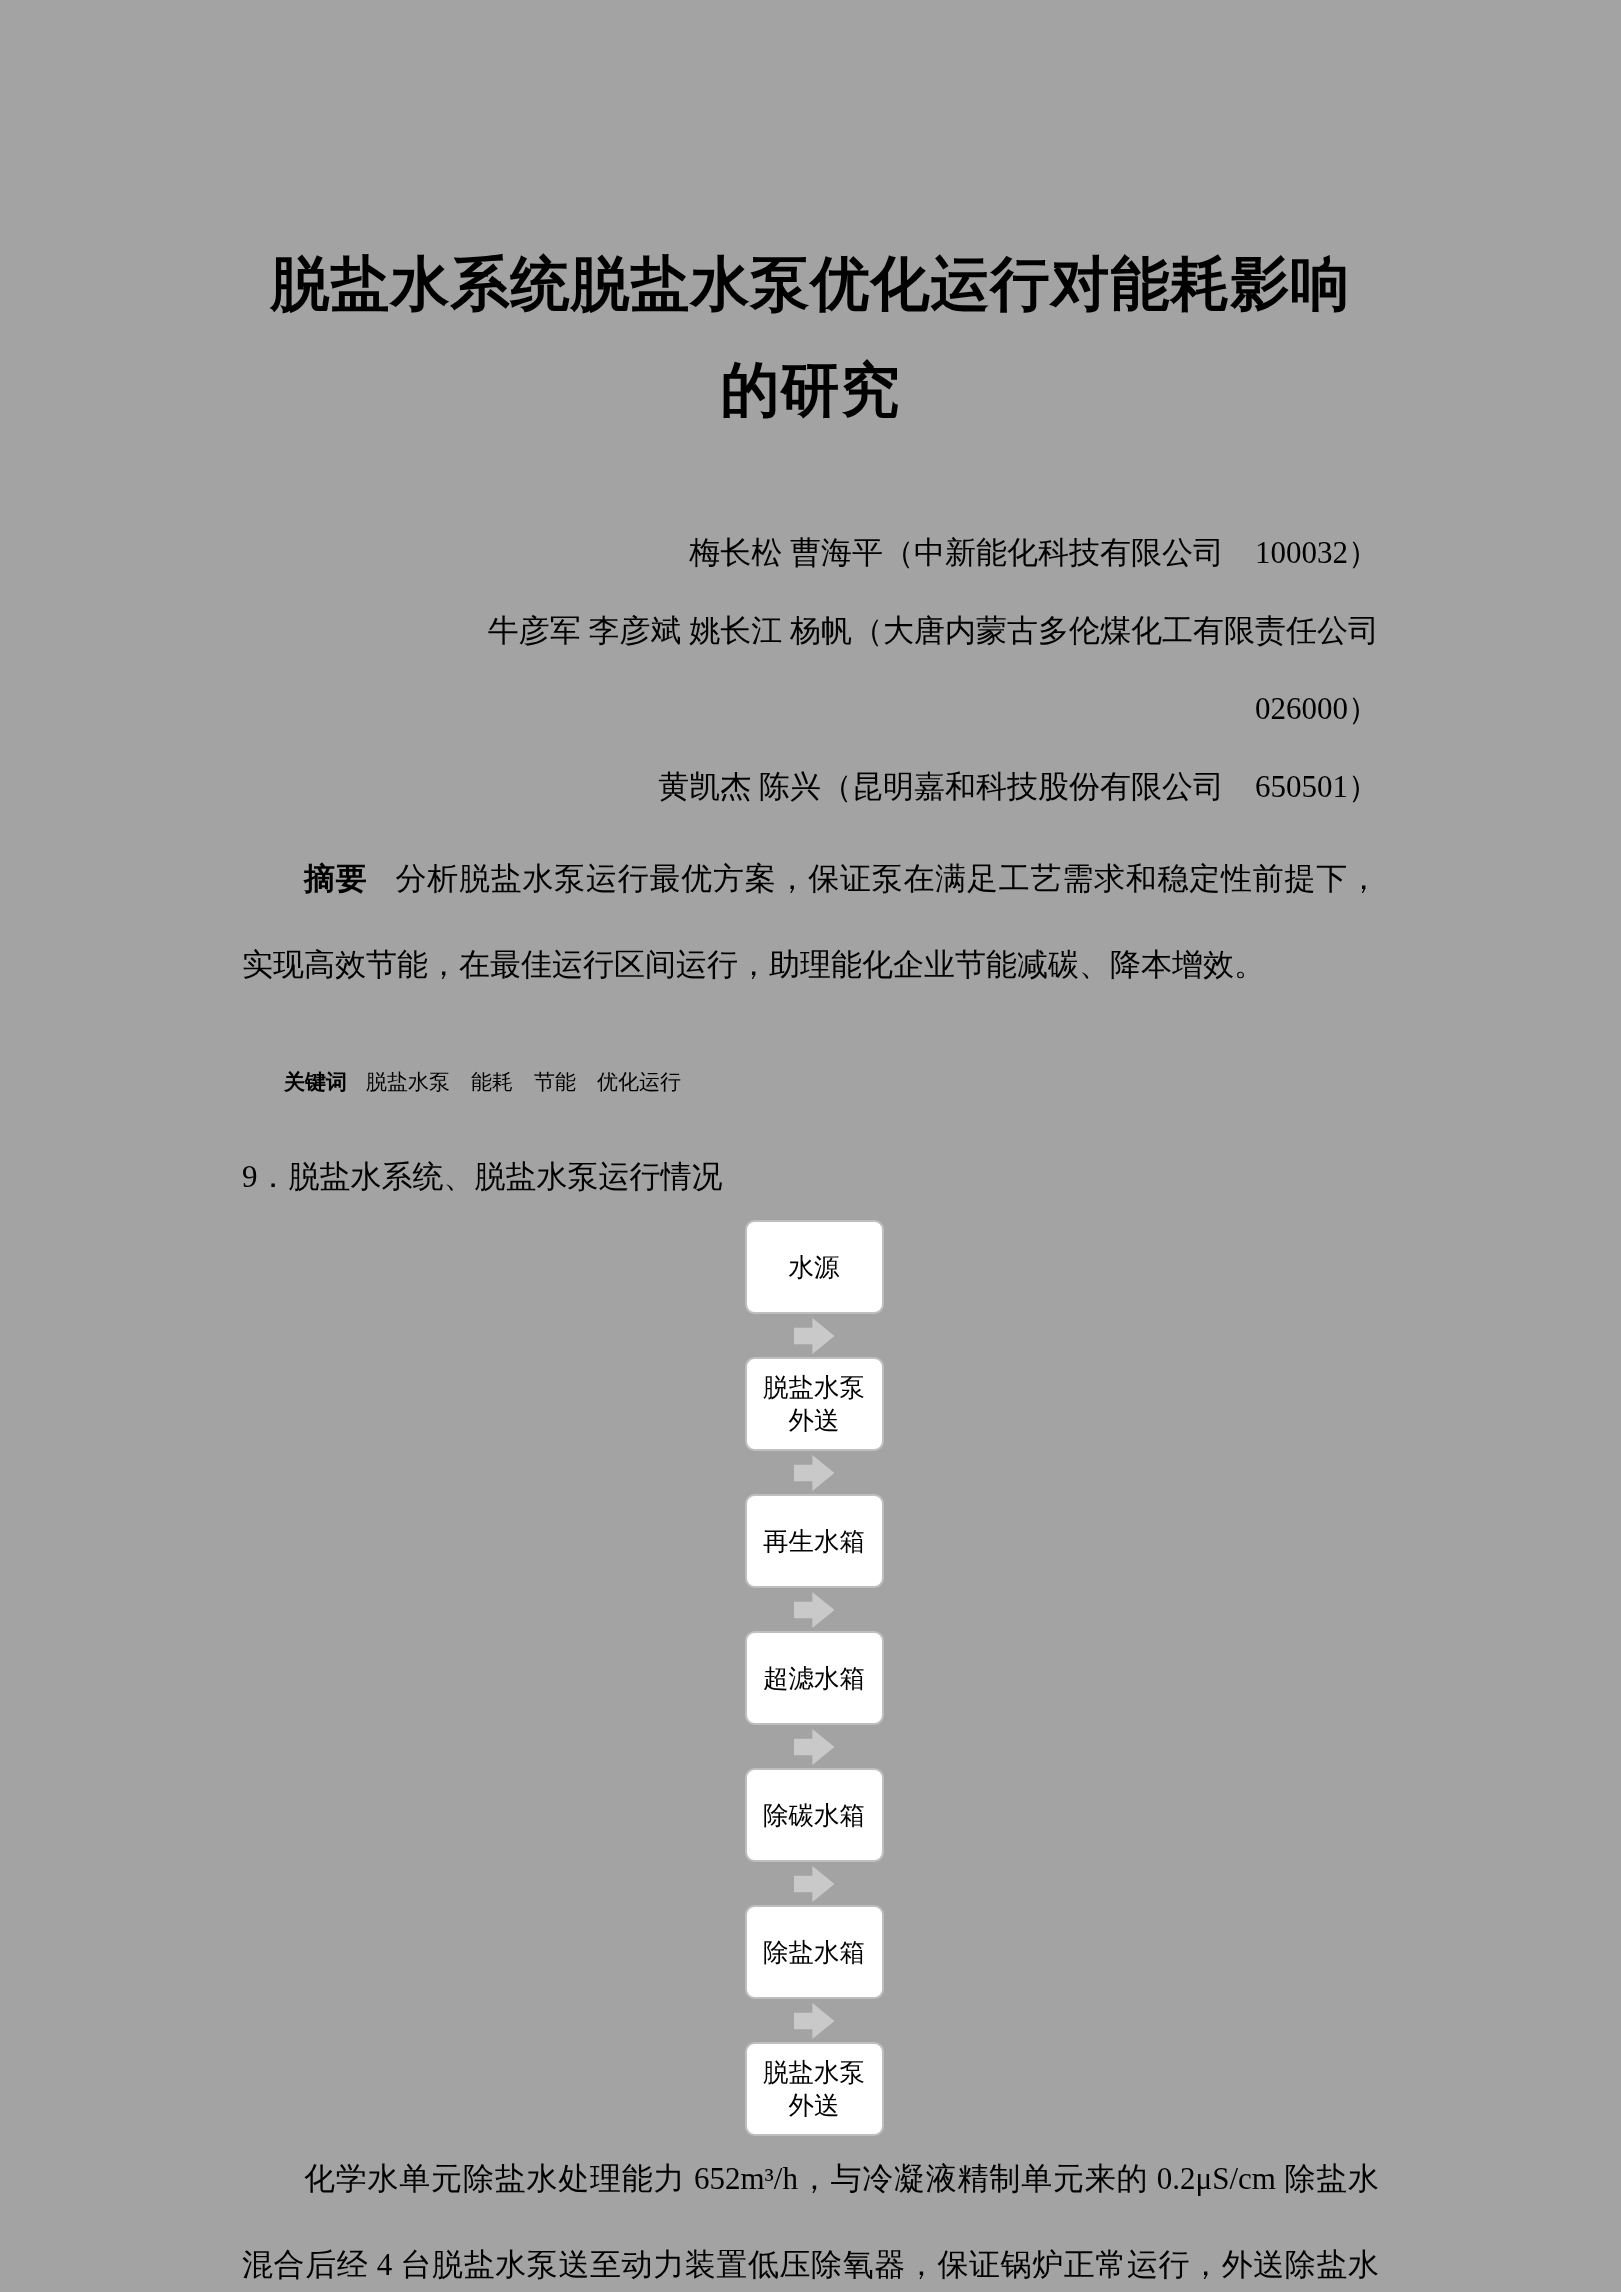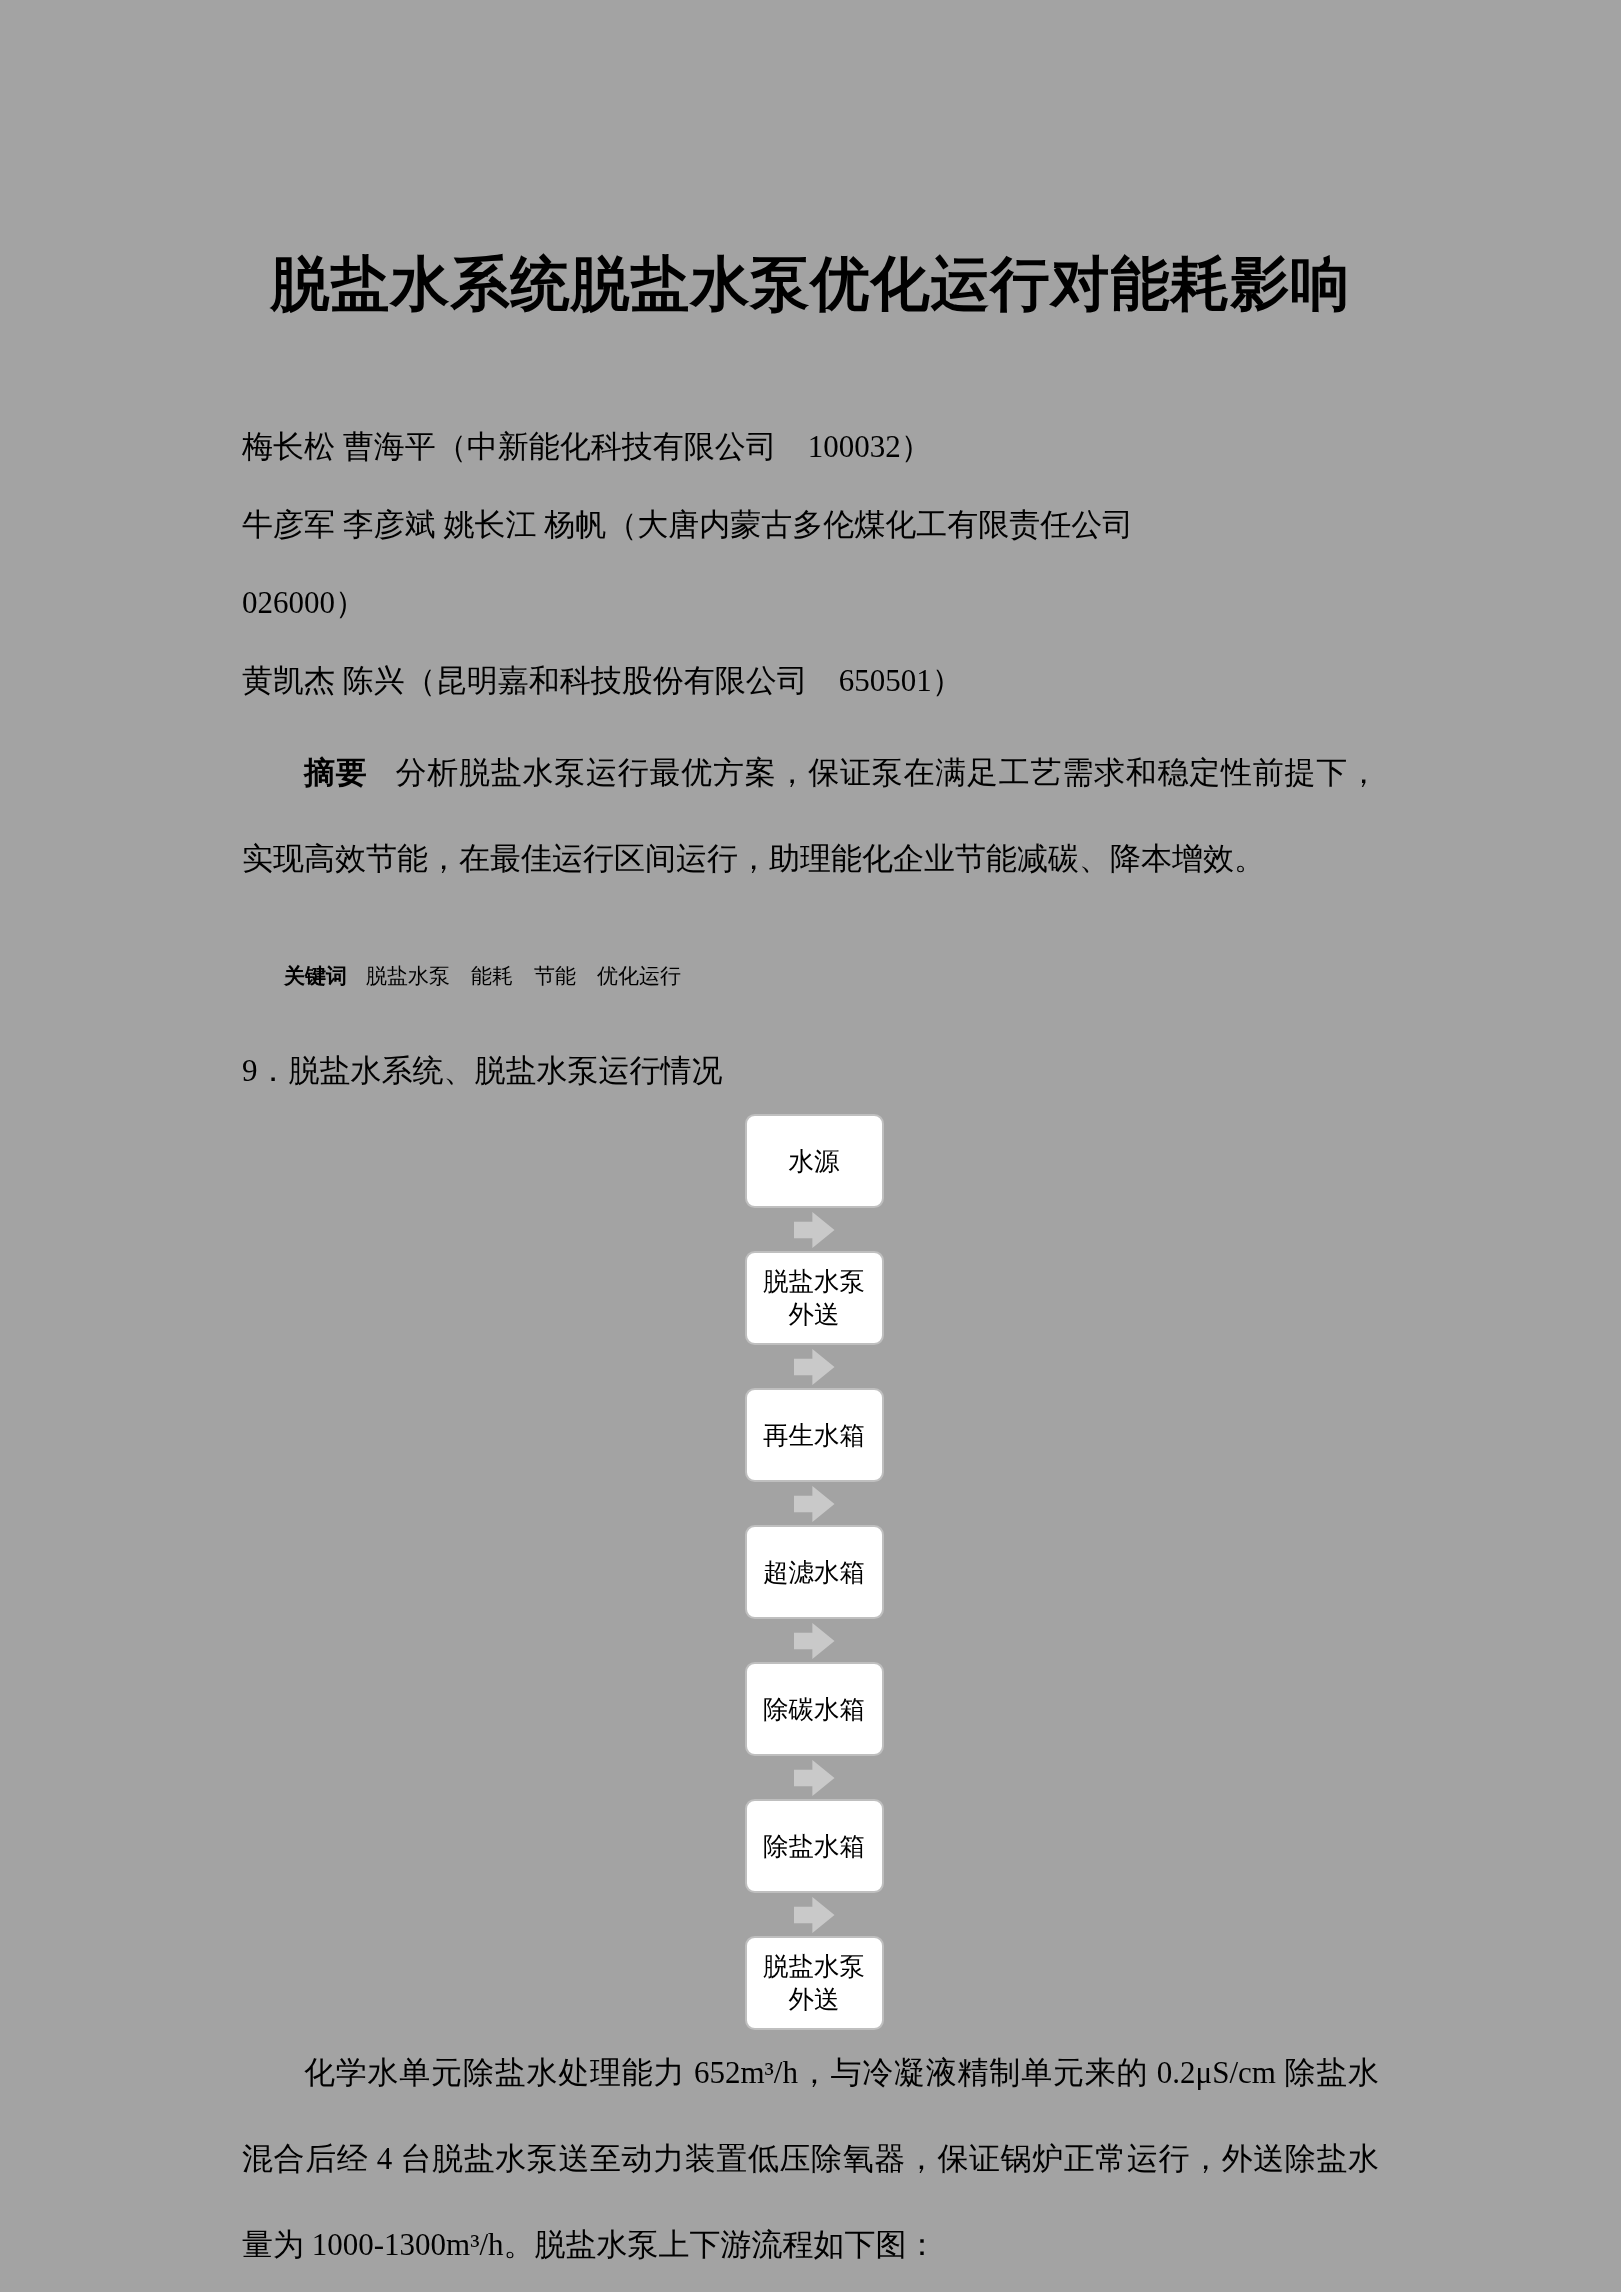--- a/index.html
+++ b/index.html
@@ -21,21 +21,21 @@
     line-height: 106px;
     font-weight: 700;
     text-align: center;
     letter-spacing: 1px;
   }
 
   .authors {
     margin-top: 71px;
     font-size: 31px;
     line-height: 78px;
-    text-align: left;
+    text-align: right;
   }
 
   .abstract {
     margin-top: 9.8px;
     font-size: 31px;
     line-height: 86px;
     text-align: justify;
     text-indent: 2em;
   }
   .inline-label {
@@ -96,20 +96,21 @@
   }
 </style>
 </head>
 <body>
 
 <div class="page">
   <div class="content">
 
     <div class="doc-title">
       <div>脱盐水系统脱盐水泵优化运行对能耗影响</div>
+      <div>的研究</div>
     </div>
 
     <div class="authors">
       <div>梅长松 曹海平（中新能化科技有限公司　100032）</div>
       <div>牛彦军 李彦斌 姚长江 杨帆（大唐内蒙古多伦煤化工有限责任公司</div>
       <div>026000）</div>
       <div>黄凯杰 陈兴（昆明嘉和科技股份有限公司　650501）</div>
     </div>
 
     <p class="abstract"><span class="inline-label">摘要</span><span>分析脱盐水泵运行最优方案，保证泵在满足工艺需求和稳定性前提下，实现高效节能，在最佳运行区间运行，助理能化企业节能减碳、降本增效。</span></p>

